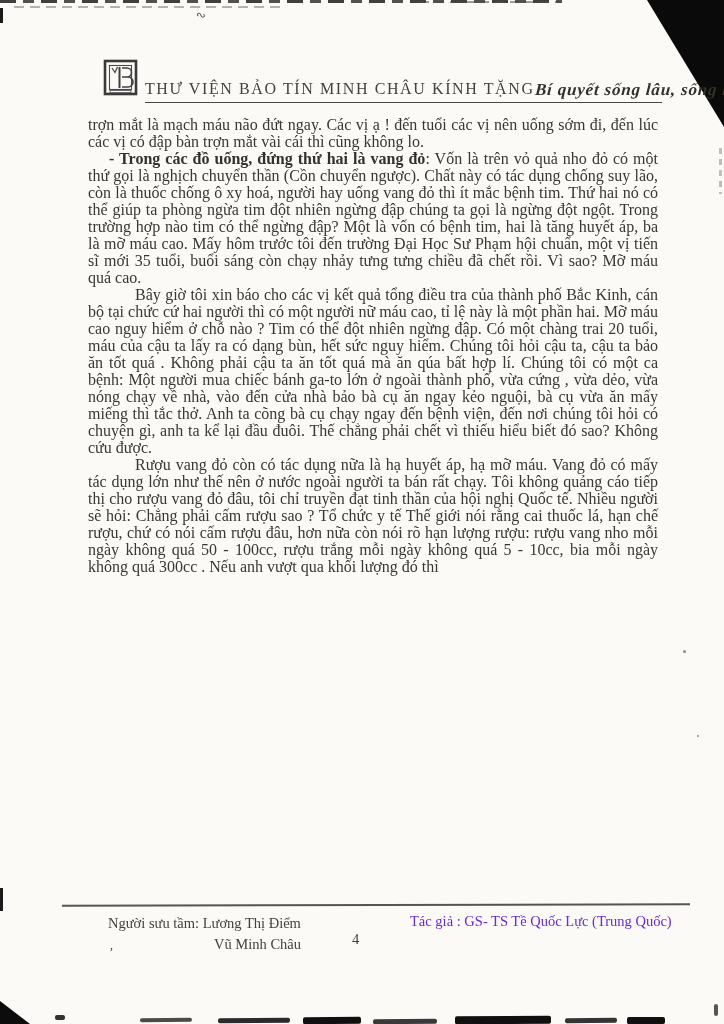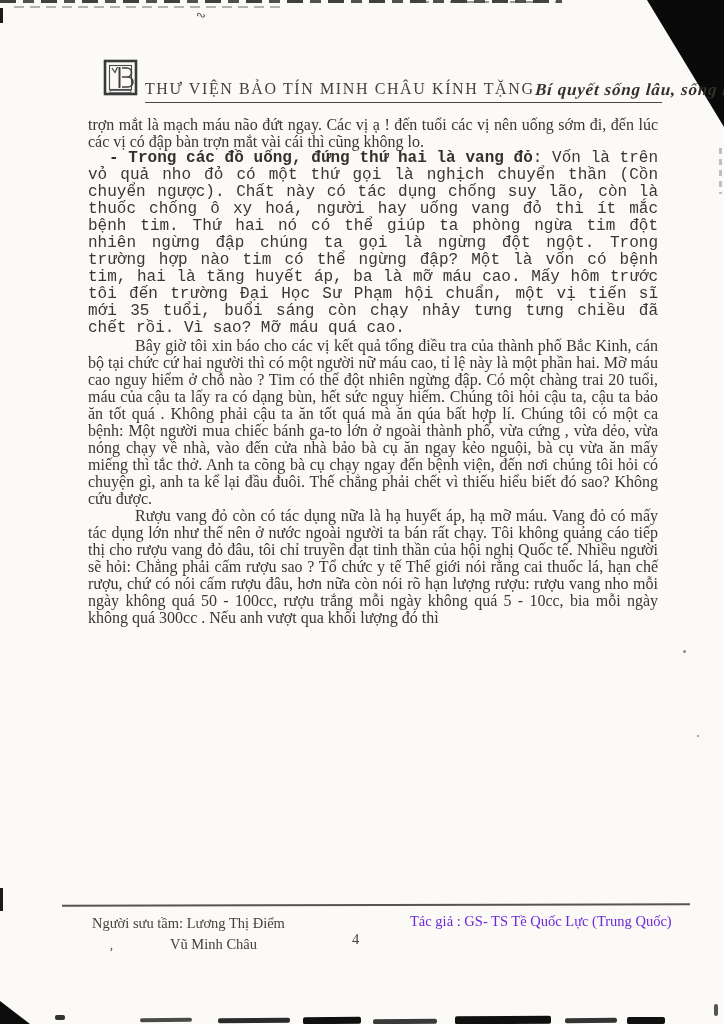--- a/index.html
+++ b/index.html
@@ -58,31 +58,31 @@
     color:#33302b;padding-bottom:2px;white-space:nowrap;transform:skewX(-4deg);
   }
   .logo{position:absolute;left:103px;top:58px;}
   
   .body-text{
     position:absolute;left:88px;top:116px;width:570px;
     font-size:16px;line-height:17px;text-align:justify;color:#3a3731;
   }
   .body-text p{margin:0;}
   .para-lead{font-weight:bold;color:#34312b;}
-  .ind-sm{text-indent:21px;font-family:Liberation Mono, monospace;}
+  .ind-sm{text-indent:21px;}
   .ind-lg{text-indent:47px;}
   
   .footer-rule{
     position:absolute;left:62px;top:904px;width:628px;height:1.6px;
     background:#59554e;transform:rotate(-.12deg);
   }
   .collector{
-    position:absolute;left:92px;top:913px;font-size:14.5px;color:#45413a;line-height:21px;
+    position:absolute;left:108px;top:913px;font-size:14.5px;color:#45413a;line-height:21px;
   }
-  .collector .l2{margin-left:78px;}
+  .collector .l2{margin-left:106px;}
   .footer-tick{position:absolute;left:110px;top:938px;font-size:12px;color:#3c3934;}
   .page-num{position:absolute;left:352px;top:931px;font-size:14.5px;color:#45413a;}
   .author{
     position:absolute;left:410px;top:913px;font-size:14.5px;color:#6d28d9;white-space:nowrap;
   }
 </style>
 </head>
 <body>
 
 <div class="page">

